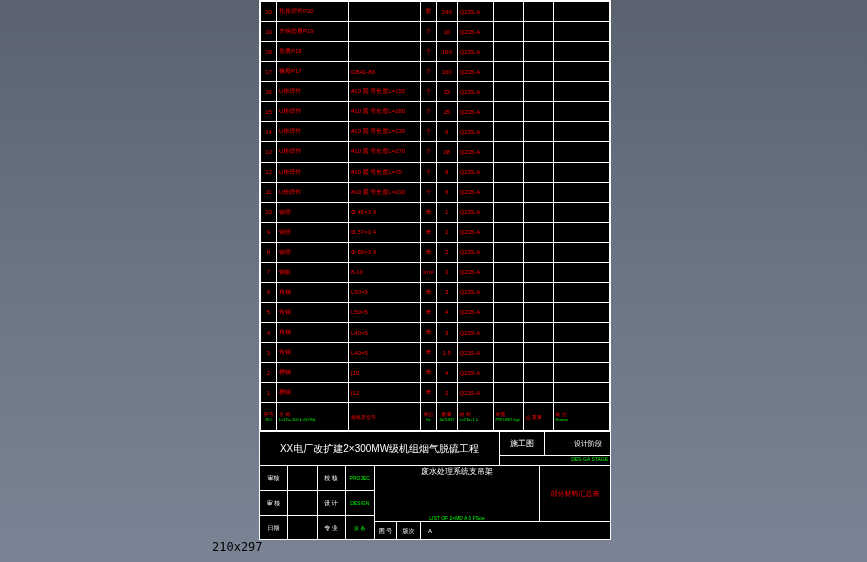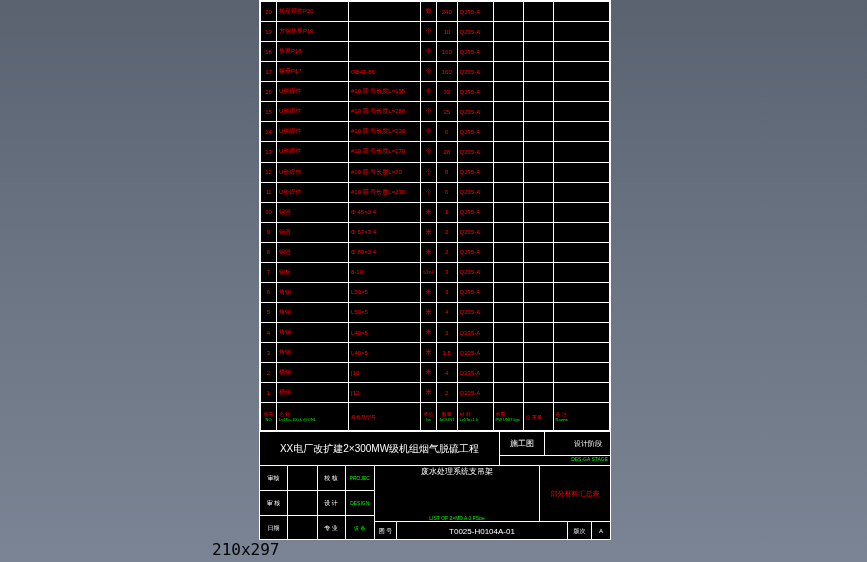--- a/index.html
+++ b/index.html
@@ -18,21 +18,21 @@
     background: #000;
     border: 1px solid #fff;
     display: flex;
     flex-direction: column;
   }
   .paper-label {
     position: absolute;
     left: 212px;
     top: 540px;
     color: #000;
-    font-size: 16px;
+    font-size: 12px;
     font-family: monospace;
   }
   
   .data-table {
     width: 100%;
     border-collapse: collapse;
     font-size: 6px;
     flex: 1;
   }
   .data-table td {
@@ -394,21 +394,20 @@
       <div class="tb-right">
         <div class="tb-title-row">
           <div class="tb-title-main">
             <span class="t1">废水处理系统支吊架</span>
             <span class="t2">LIST OF 2×MD A 0 FSoe</span>
           </div>
           <div class="tb-title-sub">部分材料汇总表</div>
         </div>
         <div class="tb-num-row">
           <div class="tb-num-cell" style="width:22px">图 号</div>
-          <div class="tb-num-cell" style="flex:1;font-size:8px">T0025-H0104A-01</div>
           <div class="tb-num-cell" style="width:24px">版次</div>
           <div class="tb-num-cell" style="width:18px">A</div>
         </div>
       </div>
     </div>
   </div>
 
 </div>
 
 </body></html>

